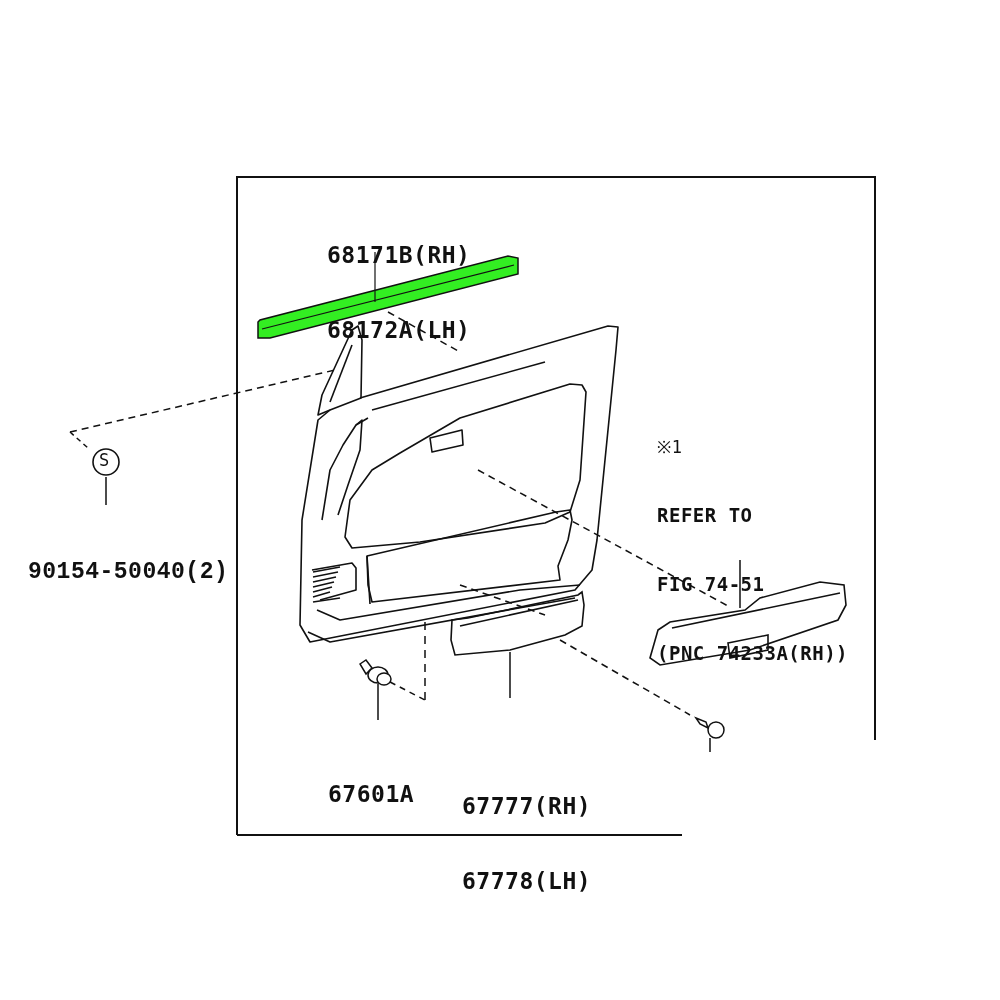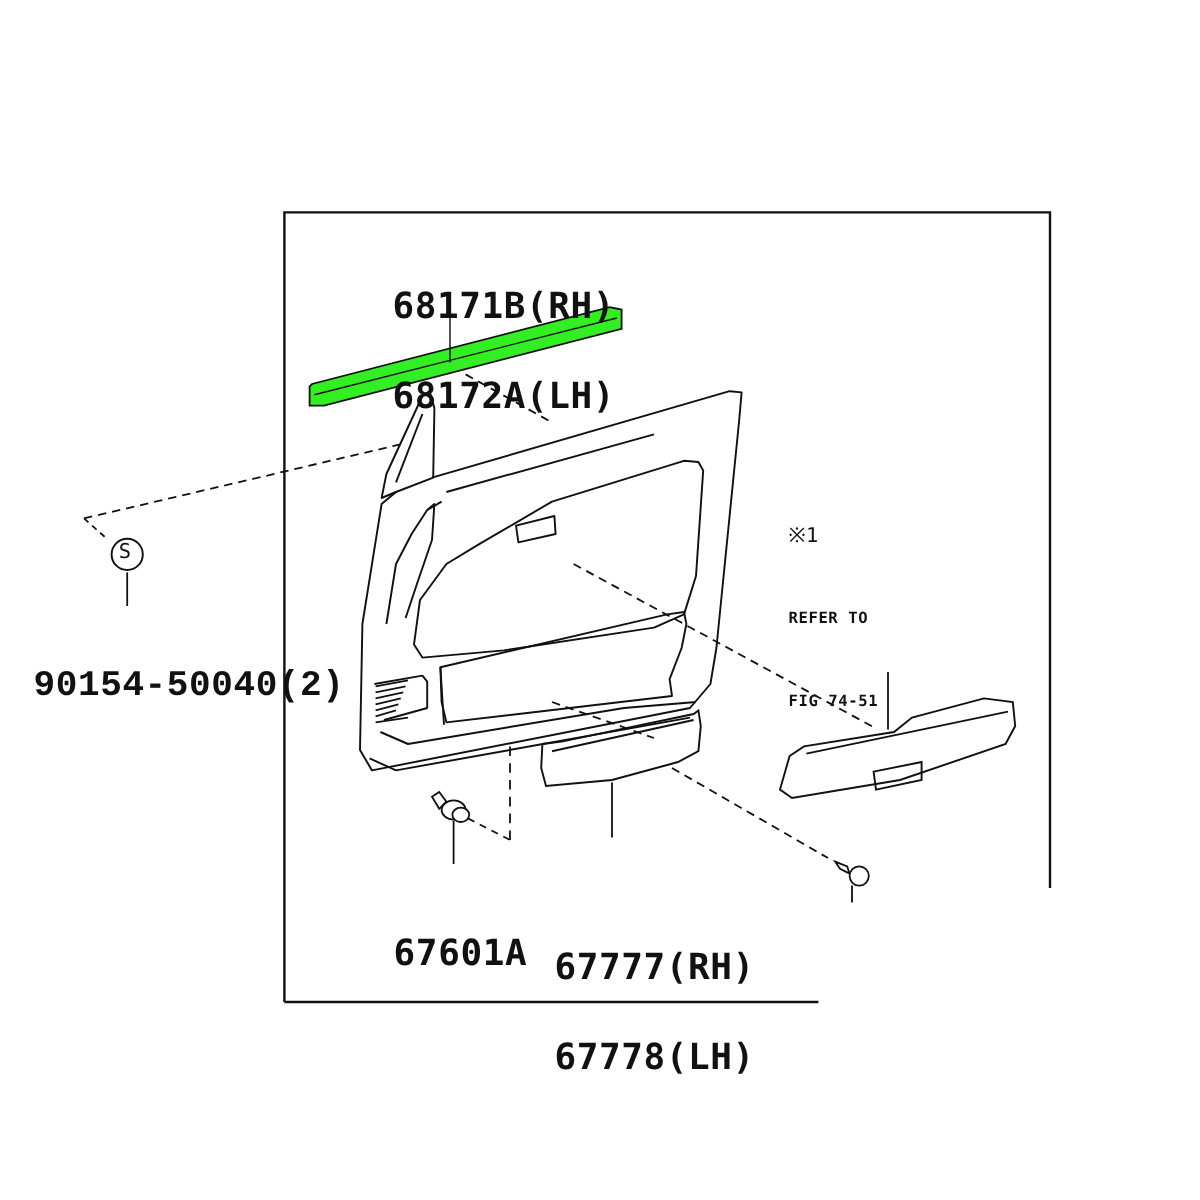--- a/index.html
+++ b/index.html
@@ -6,22 +6,22 @@
     body { width: 1000px; height: 1000px; position: relative; overflow: hidden; }
     #diagram { position: absolute; left: 0; top: 0; width: 1000px; height: 1000px; }
     .lbl {
       position: absolute;
       font-family: "DejaVu Sans Mono", "Liberation Mono", monospace;
       font-weight: bold;
       color: #111;
       white-space: pre;
       letter-spacing: 0.5px;
     }
-    .lbl-lg { font-size: 30px; line-height: 25px; }
-    .lbl-md { font-size: 13px; line-height: 23px; }
+    .lbl-lg { font-size: 23px; line-height: 25px; }
+    .lbl-md { font-size: 19px; line-height: 23px; }
     .part-num { cursor: pointer; }
   </style>
 </head>
 <body>
 
 <svg id="diagram" viewBox="0 0 1000 1000" xmlns="http://www.w3.org/2000/svg">
 
   <g stroke="#111" stroke-width="2" fill="none">
     <polyline points="237,835 237,177 875,177 875,740"></polyline>
     <line x1="237" y1="835" x2="682" y2="835"></line>
@@ -134,13 +134,14 @@
 
 <div class="lbl lbl-lg part-num" style="left:462px; top:744px;">
   <div>67777(RH)</div>
   <div>67778(LH)</div>
 </div>
 
 <div class="lbl lbl-md" style="left:657px; top:436px; font-weight:normal; font-size:17px;">※1</div>
 <div class="lbl lbl-md part-num" style="left:657px; top:458px;">
   <div>REFER TO</div>
   <div>FIG 74-51</div>
+  <div>(PNC 74233A(RH))</div>
 </div>
 
 </body></html>

